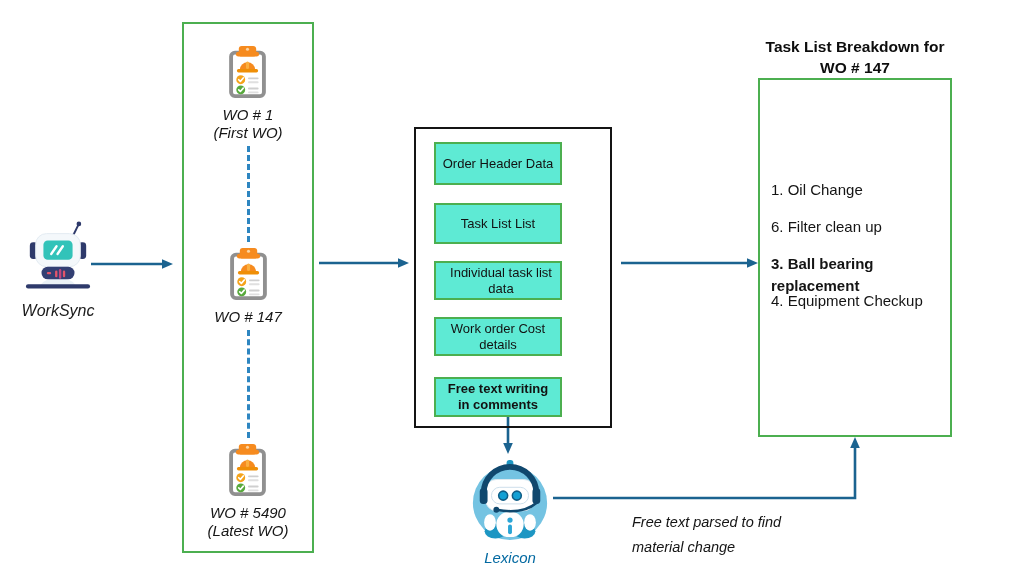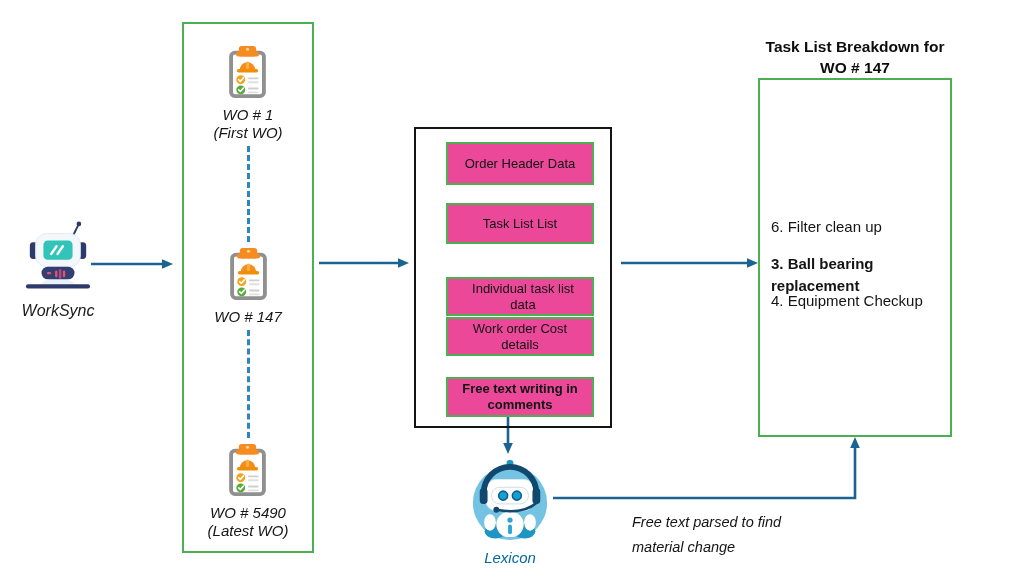--- a/index.html
+++ b/index.html
@@ -28,26 +28,26 @@
   .wo-item { display:flex; flex-direction:column; align-items:center; }
   .wo-item svg { width:47px; height:56px; }
   .wo-item .wo-lbl { margin-top:6px; font-size:15px; line-height:18px; font-style:italic; text-align:center; color:#161616; }
   .dash { width:0; border-left:3px dashed var(--dash,#2e86c1); margin:4px 0; }
   .dash.d1 { height:96px; } .dash.d2 { height:108px; }
 
   
   .wod-title { position:absolute; left:414px; top:94px; width:198px; text-align:center;
                font-size:15.5px; font-weight:bold; color:#0d0d0d; }
   .wod-box { position:absolute; left:414px; top:127px; width:198px; height:301px; border:2px solid var(--box_border,#141414); }
-  .data-item { position:absolute; left:18px; width:148px; border:2px solid var(--green,#4caf50);
+  .data-item { position:absolute; left:18px; width:128px; border:2px solid var(--green,#4caf50);
                display:flex; align-items:center; justify-content:center; text-align:center;
-               font-size:13px; line-height:16px; color:#121212; background:#ec4899; padding:2px 6px;margin-left:12px; }
+               font-size:13px; line-height:16px; color:#121212; background:#5eead4; padding:2px 6px; }
   .data-item.b0 { top:13px;  height:43px; }
   .data-item.b1 { top:74px;  height:41px; }
-  .data-item.b2 { top:148px; height:39px;padding-left:12px; }
+  .data-item.b2 { top:132px; height:39px;padding-left:12px; }
   .data-item.b3 { top:188px; height:39px; }
   .data-item.b4 { top:248px; height:40px; font-weight:bold; }
 
   
   .tb-title { position:absolute; left:756px; top:36px; width:198px; text-align:center;
               font-size:15.5px; font-weight:bold; line-height:21px; color:#0d0d0d; }
   .tb-box { position:absolute; left:758px; top:78px; width:194px; height:359px; border:2px solid var(--green,#4caf50); }
   .task-item { position:absolute; left:11px; width:160px; font-size:15px; line-height:22px; color:#141414; }
   .task-item.t0 { top:99px; }  .task-item.t1 { top:136px; }
   .task-item.t2 { top:173px; width:132px; font-weight:bold; }
@@ -189,20 +189,21 @@
   <div class="wod-box">
     <div class="data-item b0">Order Header Data</div>
     <div class="data-item b1">Task List List</div>
     <div class="data-item b2">Individual task list data</div>
     <div class="data-item b3">Work order Cost details</div>
     <div class="data-item b4">Free text writing in comments</div>
   </div>
 
   <div class="tb-title">Task List Breakdown for WO # 147</div>
   <div class="tb-box">
+    <div class="task-item t0">1. Oil Change</div>
     <div class="task-item t1">6. Filter clean up</div>
     <div class="task-item t2">3. Ball bearing replacement</div>
     <div class="task-item t3">4. Equipment Checkup</div>
   </div>
 
   <div class="lexicon">
     <svg viewBox="0 0 80 84">
       <rect x="36.5" y="1" width="7" height="9" rx="3" fill="#1d96c3"></rect>
       <circle cx="40" cy="45" r="38" fill="#74c3e2"></circle>
       <ellipse cx="25" cy="74" rx="11" ry="7.5" fill="#1d96c3"></ellipse>

